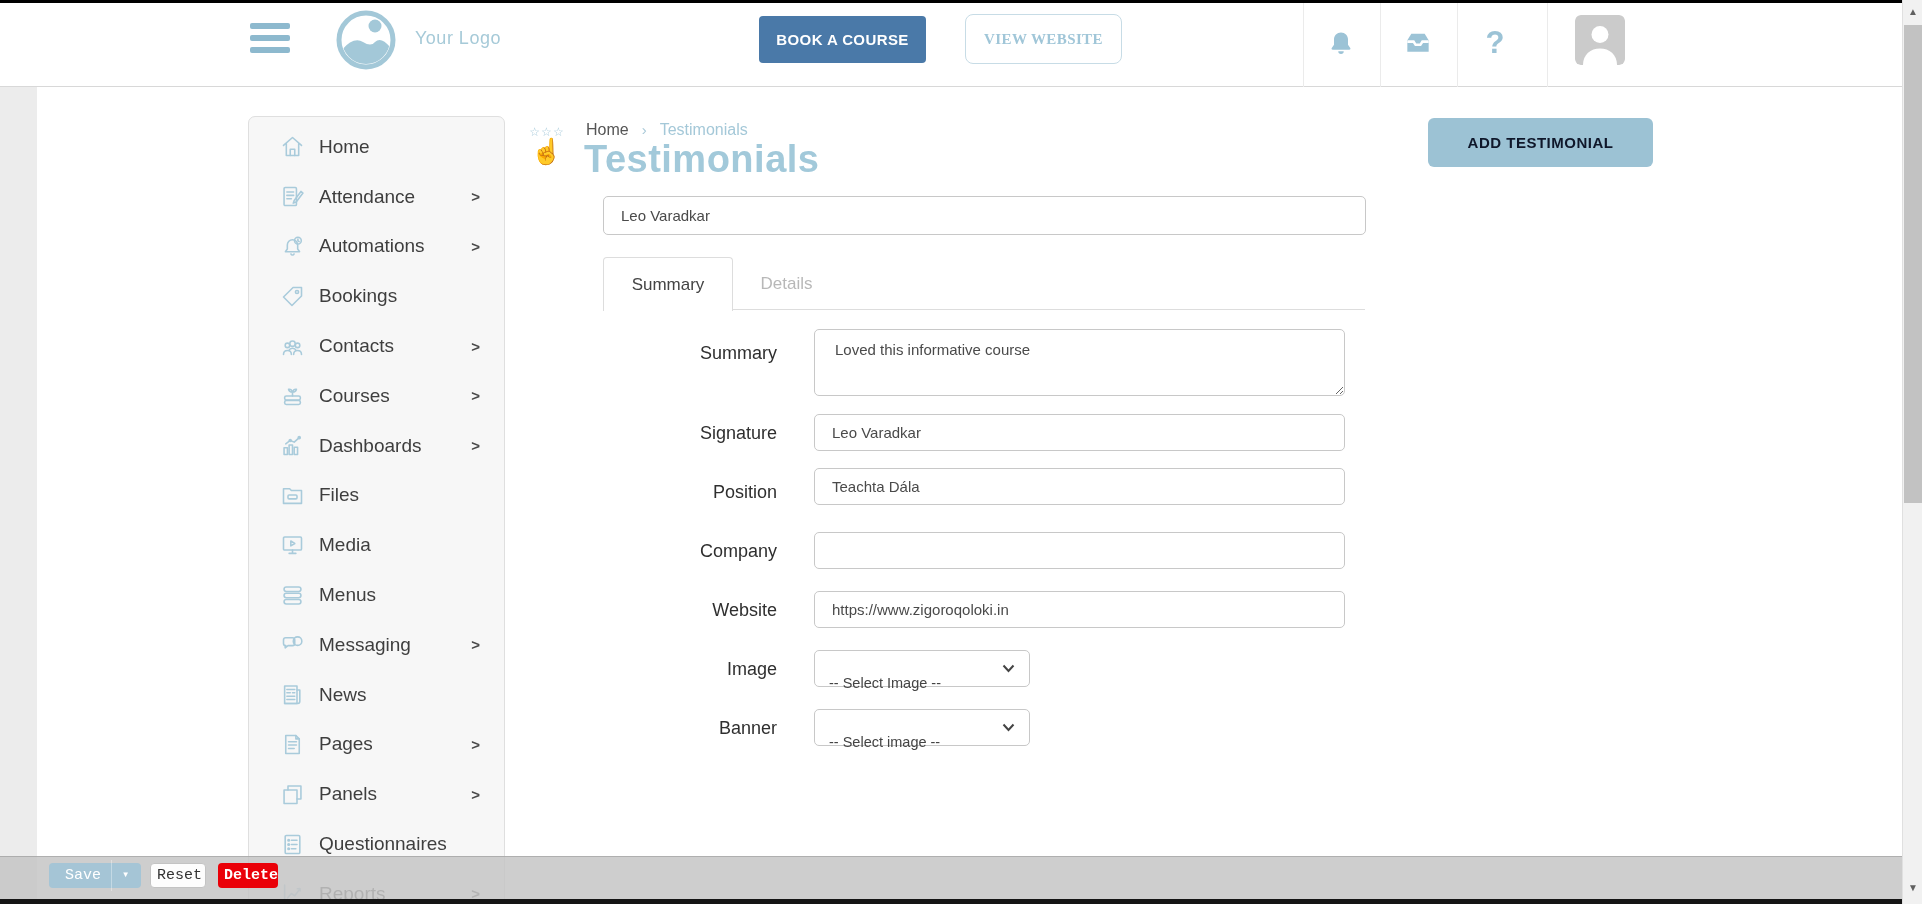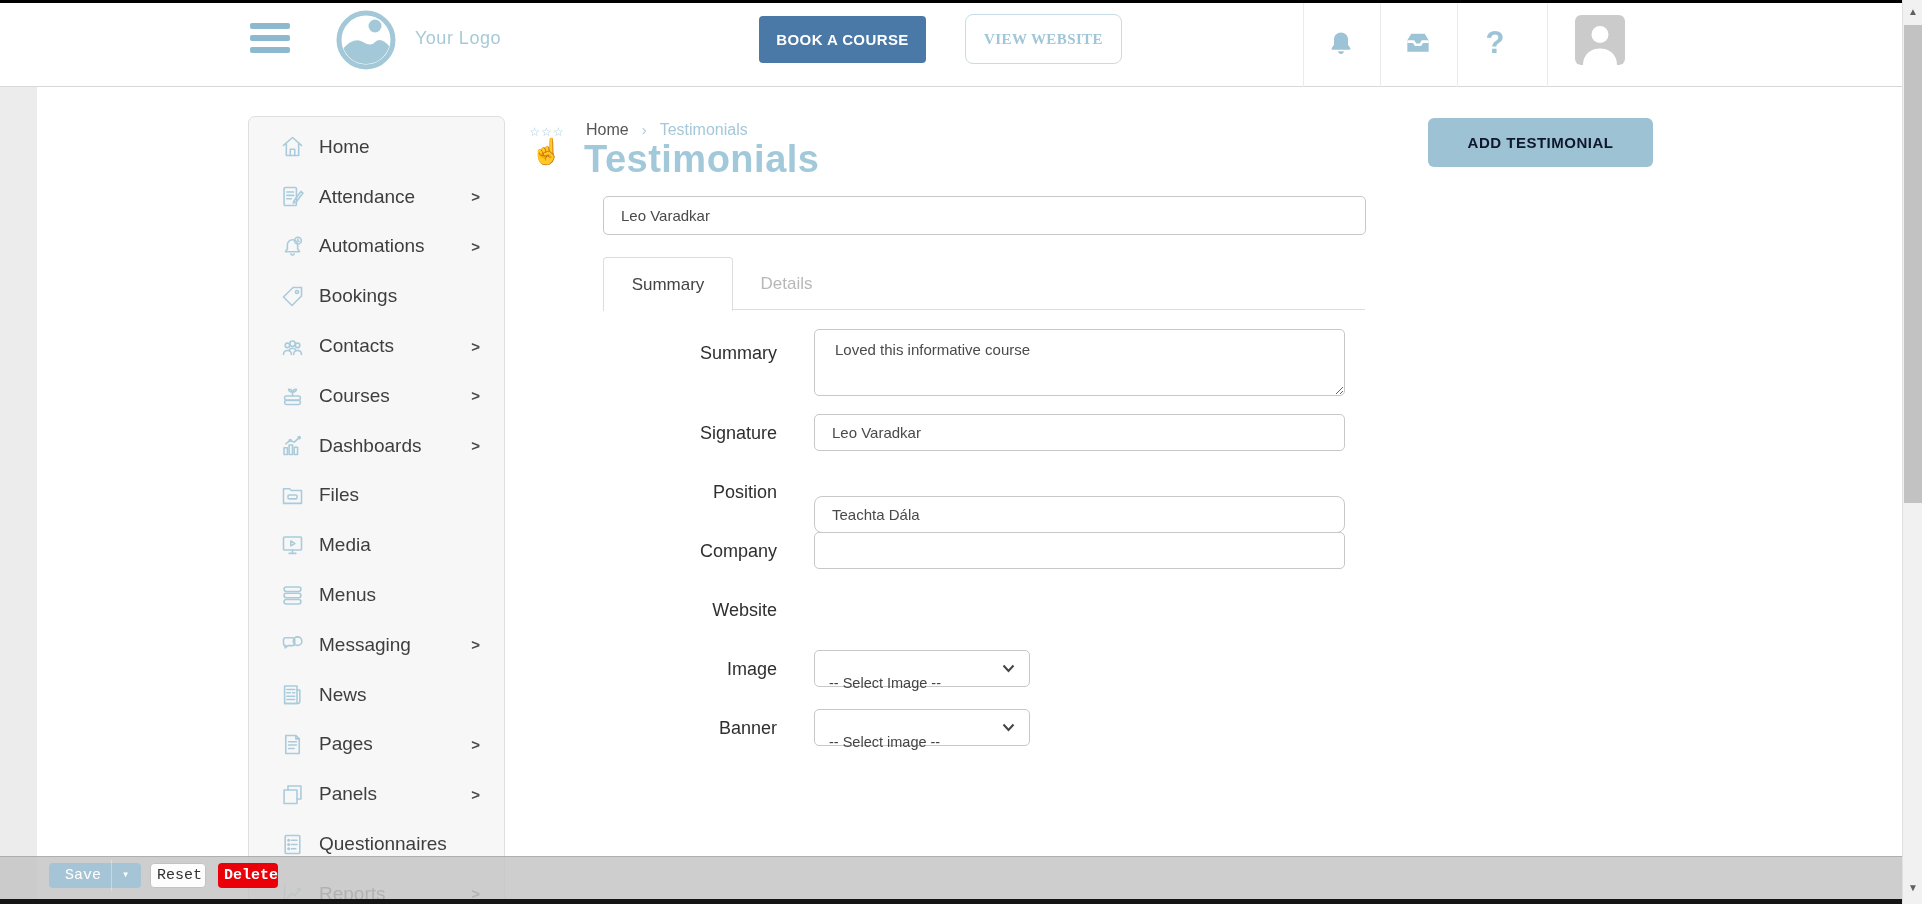--- a/index.html
+++ b/index.html
@@ -297,26 +297,27 @@
     <div class="tab inactive">Details</div>
   </div>
 
   <div class="abs flabel" style="left:627px;top:343px">Summary</div>
   <textarea class="tin fbox" style="top: 329px; height: 67px;">Loved this informative course</textarea>
 
   <div class="abs flabel" style="left:627px;top:423px">Signature</div>
   <input class="tin fbox" style="top: 414px; height: 37px;" value="Leo Varadkar">
 
   <div class="abs flabel" style="left:627px;top:482px">Position</div>
-  <input class="tin fbox" style="top: 496px; height: 37px; border-radius: 8px;" value="Teachta Dála">
+  <input class="tin fbox" style="top: 468px; height: 37px;" value="Teachta Dála">
 
   <div class="abs flabel" style="left:627px;top:541px">Company</div>
   <input class="tin fbox" style="top: 532px; height: 37px;" value="">
 
   <div class="abs flabel" style="left:627px;top:600px">Website</div>
+  <input class="tin fbox" style="top: 591px; height: 37px;" value="https://www.zigoroqoloki.in">
 
   <div class="abs flabel" style="left:627px;top:659px">Image</div>
   <div class="abs select" style="left:814px;top:650px">
     <span>-- Select Image --</span>
     <svg width="13" height="9" viewBox="0 0 13 9">
         <path d="M1.5 1.5 6.5 7 11.5 1.5"></path>
       </svg>
   </div>
 
   <div class="abs flabel" style="left:627px;top:718px">Banner</div>

